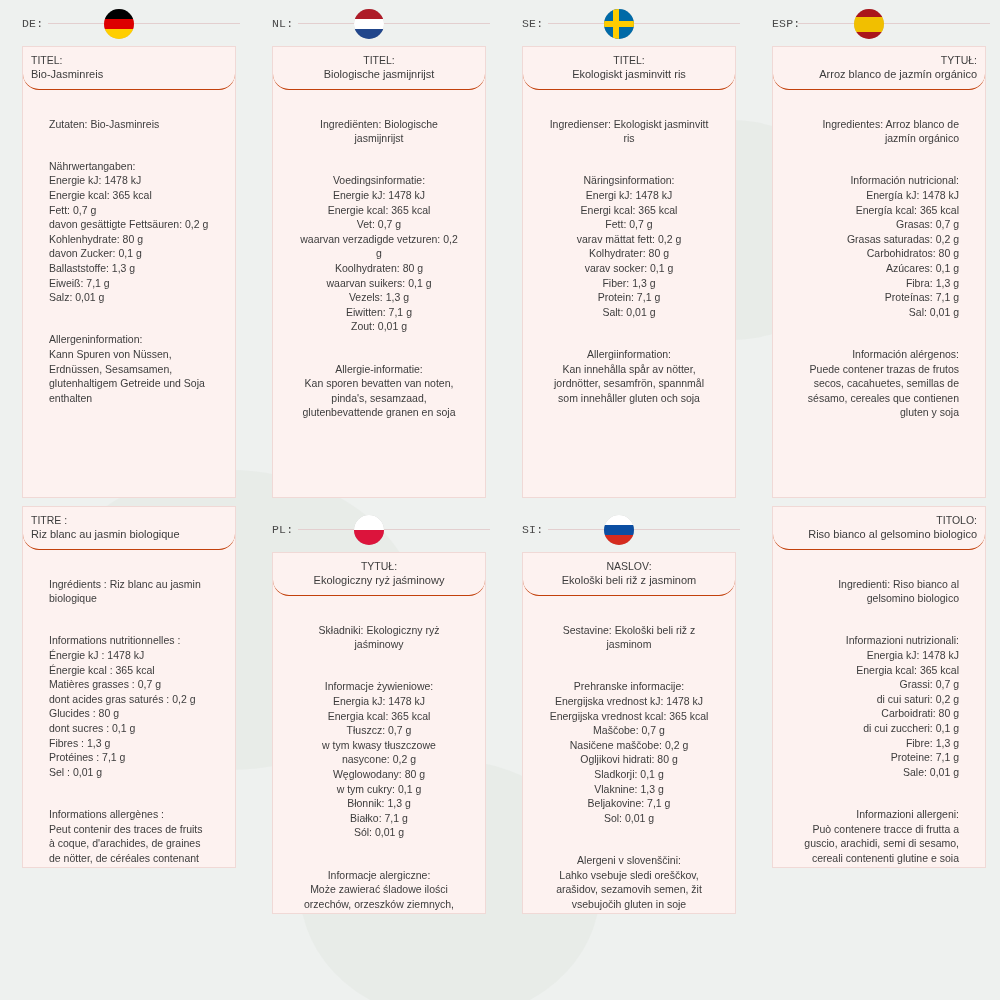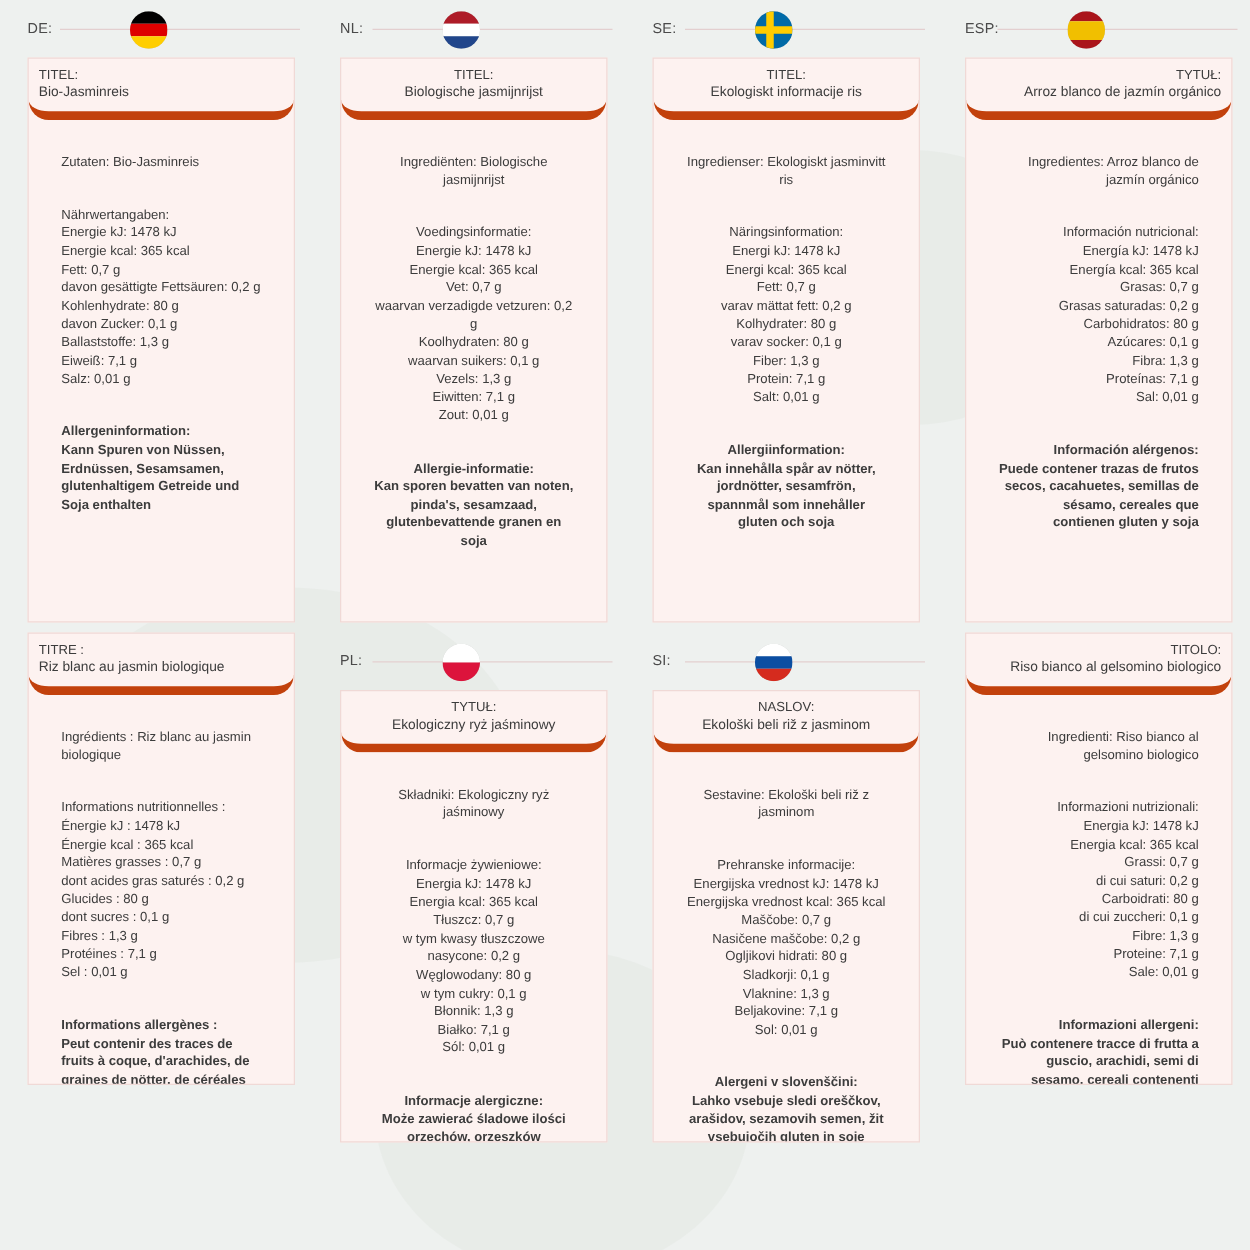--- a/index.html
+++ b/index.html
@@ -41,20 +41,21 @@
     padding: 0;
   }
 
   .lang-header {
     position: relative;
     height: 46px;
     display: flex;
     align-items: center;
     padding: 0 0 0 22px;
     box-sizing: border-box;
+    font-family: Liberation Mono, monospace;
   }
   .lang-code {
     font-size: 11.5px;
     color: #4a4a4a;
     letter-spacing: .2px;
     z-index: 3;
     background: transparent;
   }
   .lang-rule {
     position: absolute;
@@ -83,21 +84,21 @@
     position: relative;
     margin: 0 14px 0 22px;
     background: #fdf2f0;
     border: 1px solid #f0d9d6;
     box-sizing: border-box;
     height: 452px;
     overflow: hidden;
   }
   .row2 .card { height: 362px; }
   .card-title {
-    border-bottom: 7px solid #c2410c;
+    border-bottom: 1px solid #c2410c;
     padding: 6px 8px 7px;
     box-sizing: border-box;
     border-radius: 16px;
   }
   .card-title .label {
     font-size: 10.5px;
     line-height: 14px;
     color: #3c3c3c;
   }
   .card-title .value {
@@ -109,21 +110,21 @@
     padding: 12px 26px 10px;
     font-size: 10.5px;
     line-height: 14.6px;
     color: #3c3c3c;
     white-space: pre-line;
   }
   .align-left { text-align: left; }
   .align-center { text-align: center; }
   .align-right { text-align: right; }
   .card-body p { margin: 0 0 13px 0; }
-  .card-body p:last-child { margin-bottom: 0; font-weight: bold; }
+  .card-body p:last-child { margin-bottom: 0; }
 </style>
 </head>
 <body>
 
 <div class="bg-deco b1"></div>
 <div class="bg-deco b2"></div>
 <div class="bg-deco b3"></div>
 
 <div class="grid">
 
@@ -199,21 +200,21 @@
       <span class="lang-rule"></span>
       <span class="flag">
         <span class="s" style="top:0;bottom:0;background:#006aa7"></span>
         <span class="s" style="top:40%;height:20%;background:#fecc00"></span>
         <span class="v" style="left:30%;width:20%;background:#fecc00"></span>
       </span>
     </div>
     <div class="card">
       <div class="card-title align-center">
         <div class="label">TITEL:</div>
-        <div class="value">Ekologiskt informacije ris</div>
+        <div class="value">Ekologiskt jasminvitt ris</div>
       </div>
       <div class="card-body align-center">
         <p>Ingredienser: Ekologiskt jasminvitt ris</p>
         <p>Näringsinformation:
 Energi kJ: 1478 kJ
 Energi kcal: 365 kcal
 Fett: 0,7 g
 varav mättat fett: 0,2 g
 Kolhydrater: 80 g
 varav socker: 0,1 g

